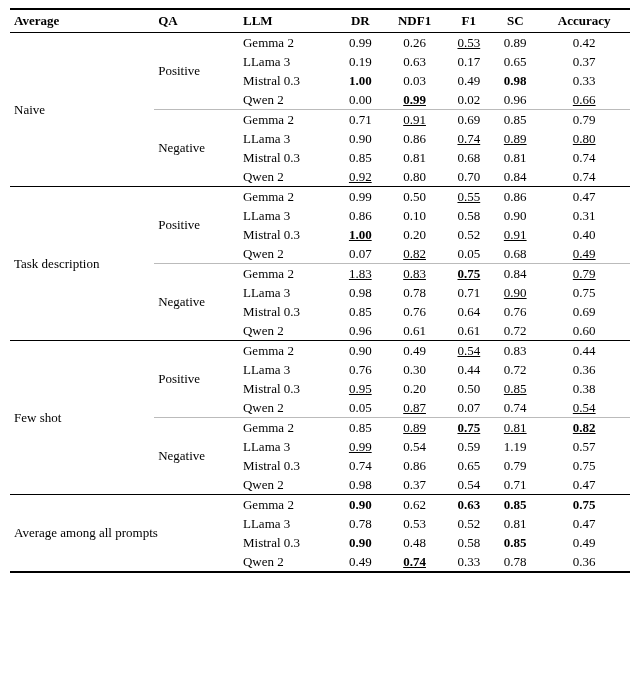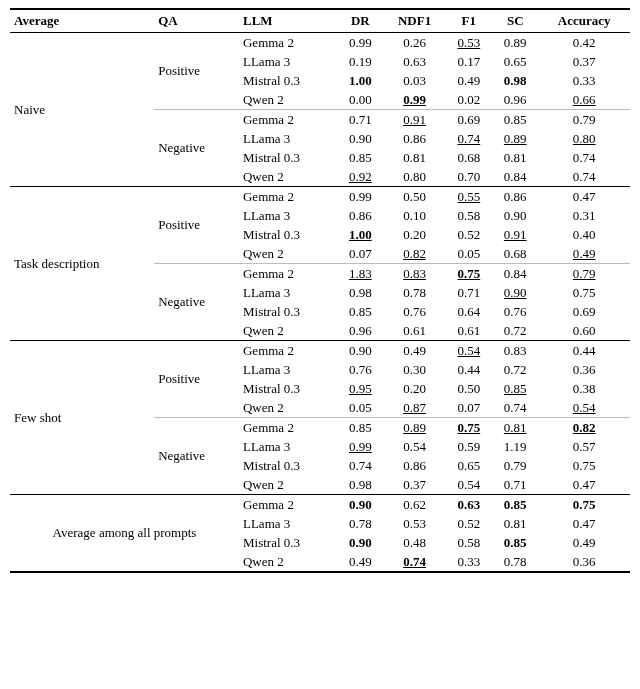--- a/index.html
+++ b/index.html
@@ -45,21 +45,20 @@
     .bold-underline { font-weight: bold; text-decoration: underline; }
     .prompt-cell {
       vertical-align: middle;
     }
     .qa-cell {
       vertical-align: middle;
       margin-top: 20px;
     }
     .avg-cell {
       vertical-align: middle;
-      text-align: center;
     }
   </style>
 </head>
 <body>
 
 <table>
   <thead>
     <tr>
       <th>Average</th>
       <th>QA</th>

